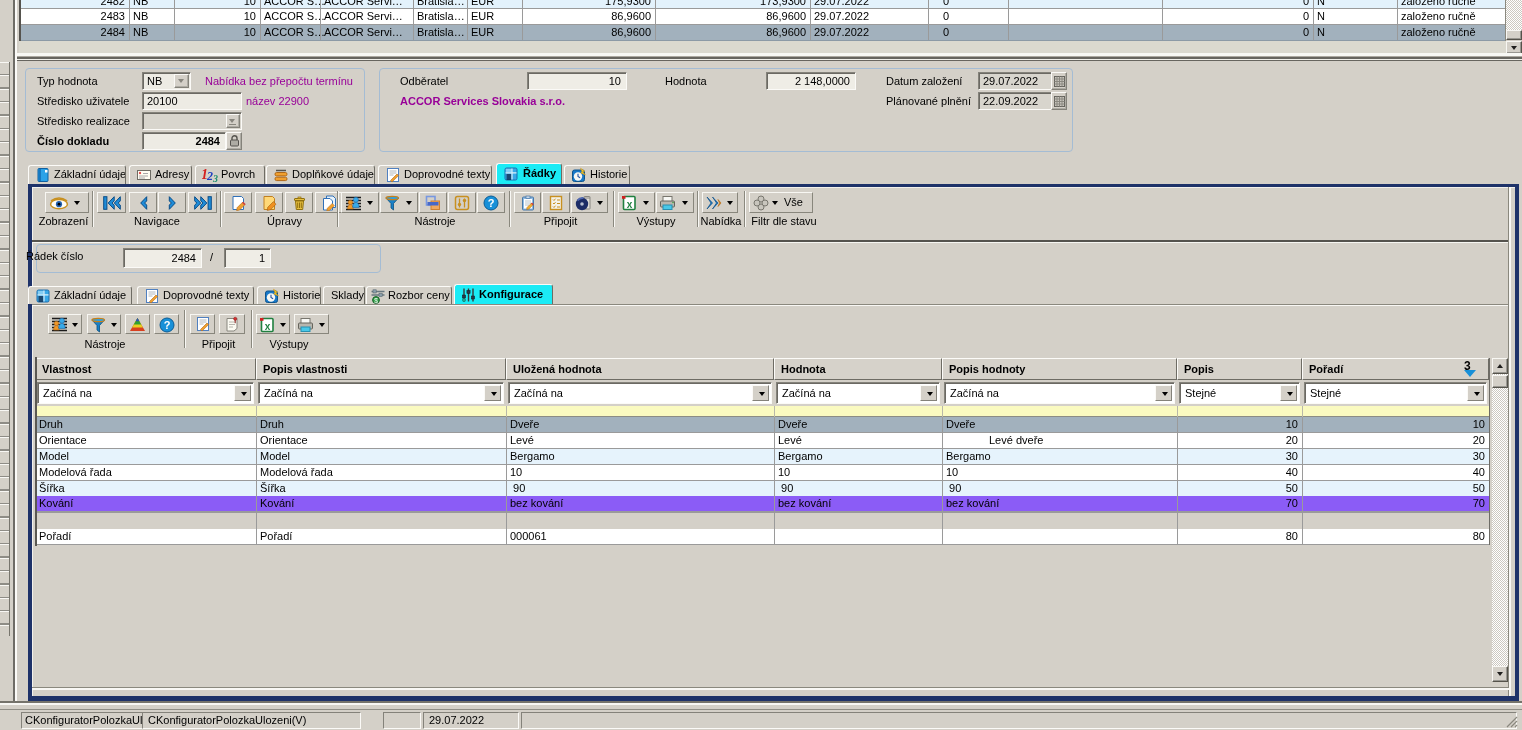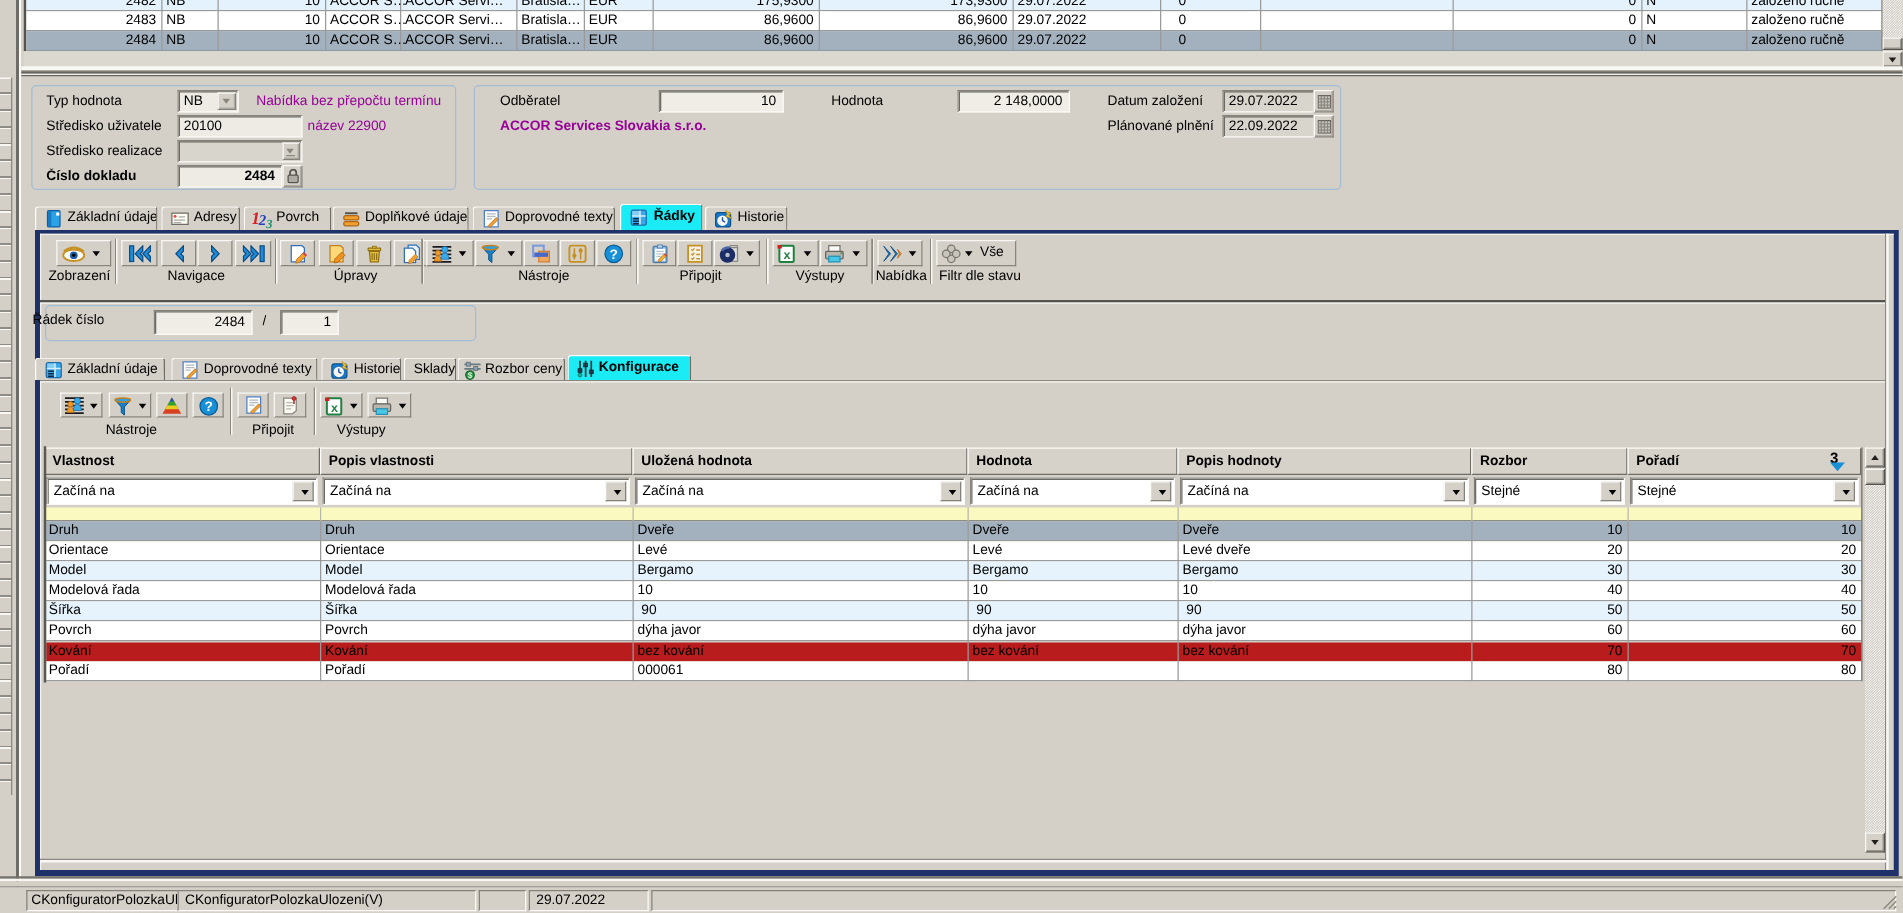--- a/index.html
+++ b/index.html
@@ -570,21 +570,21 @@
 <div class="tx r" style="left:829px;width:120px;top:26px">0</div>
 <div class="tx r" style="left:1189px;width:120px;top:26px">0</div>
 <div class="tx" style="left:1317px;top:26px">N</div>
 <div class="tx" style="left:1401px;top:26px">založeno ručně</div>
 
 <div class="hcell" style="left:35px;width:221px">Vlastnost</div>
 <div class="hcell" style="left:256px;width:250px">Popis vlastnosti</div>
 <div class="hcell" style="left:506px;width:268px">Uložená hodnota</div>
 <div class="hcell" style="left:774px;width:168px">Hodnota</div>
 <div class="hcell" style="left:942px;width:235px">Popis hodnoty</div>
-<div class="hcell" style="left:1177px;width:125px">Rozbor</div>
+<div class="hcell" style="left:1177px;width:125px">Popis</div>
 <div class="hcell" style="left:1302px;width:187px">Pořadí</div>
 <div class="tx b" style="left:1464px;top:359px;font-size:12px">3</div>
 <div class="ab" style="left:1464px;top:370px;width:0;height:0;border-left:6px solid transparent;border-right:6px solid transparent;border-top:7px solid #1890D8"></div>
 <div class="ab" style="left:35px;top:380px;width:1454px;height:26px;background:#D4D0C8"></div>
 <div class="fcombo" style="left:37px;width:217px">Začíná na<div class="fcbtn"></div><div class="dar" style="right:6px;top:9px"></div></div>
 <div class="fcombo" style="left:258px;width:246px">Začíná na<div class="fcbtn"></div><div class="dar" style="right:6px;top:9px"></div></div>
 <div class="fcombo" style="left:508px;width:264px">Začíná na<div class="fcbtn"></div><div class="dar" style="right:6px;top:9px"></div></div>
 <div class="fcombo" style="left:776px;width:164px">Začíná na<div class="fcbtn"></div><div class="dar" style="right:6px;top:9px"></div></div>
 <div class="fcombo" style="left:944px;width:231px">Začíná na<div class="fcbtn"></div><div class="dar" style="right:6px;top:9px"></div></div>
 <div class="fcombo" style="left:1179px;width:121px">Stejné<div class="fcbtn"></div><div class="dar" style="right:6px;top:9px"></div></div>
@@ -604,21 +604,21 @@
     <span class="dcell" style="left:741px;width:160px">Dveře</span>
     <span class="dcell" style="left:909px;width:227px">Dveře</span>
     <span class="dcell r" style="left:1140px;width:121px">10</span>
     <span class="dcell r" style="left:1265px;width:183px">10</span>
   </div>
 <div class="drow" style="top:433px;background:#FFFFFF">
 <span class="dcell" style="left:2px;width:213px">Orientace</span>
     <span class="dcell" style="left:223px;width:242px">Orientace</span>
     <span class="dcell" style="left:473px;width:260px">Levé</span>
     <span class="dcell" style="left:741px;width:160px">Levé</span>
-    <span class="dcell" style="left:909px;width:227px">Levé dveře</span>
+    <span class="dcell" style="left:952px;width:227px">Levé dveře</span>
     <span class="dcell r" style="left:1140px;width:121px">20</span>
     <span class="dcell r" style="left:1265px;width:183px">20</span>
   </div>
 <div class="drow" style="top:449px;background:#E6F3FC">
 <span class="dcell" style="left:2px;width:213px">Model</span>
     <span class="dcell" style="left:223px;width:242px">Model</span>
     <span class="dcell" style="left:473px;width:260px">Bergamo</span>
     <span class="dcell" style="left:741px;width:160px">Bergamo</span>
     <span class="dcell" style="left:909px;width:227px">Bergamo</span>
     <span class="dcell r" style="left:1140px;width:121px">30</span>
@@ -644,21 +644,21 @@
   </div>
 <div class="drow" style="top:497px;background:#FFFFFF">
 <span class="dcell" style="left:2px;width:213px">Povrch</span>
     <span class="dcell" style="left:223px;width:242px">Povrch</span>
     <span class="dcell" style="left:473px;width:260px">dýha javor</span>
     <span class="dcell" style="left:741px;width:160px">dýha javor</span>
     <span class="dcell" style="left:909px;width:227px">dýha javor</span>
     <span class="dcell r" style="left:1140px;width:121px">60</span>
     <span class="dcell r" style="left:1265px;width:183px">60</span>
   </div>
-<div class="drow" style="top:514px;background:#b91c1c">
+<div class="drow" style="top:496px;background:#8b5cf6">
 <span class="dcell" style="left:2px;width:213px">Kování</span>
     <span class="dcell" style="left:223px;width:242px">Kování</span>
     <span class="dcell" style="left:473px;width:260px">bez kování</span>
     <span class="dcell" style="left:741px;width:160px">bez kování</span>
     <span class="dcell" style="left:909px;width:227px">bez kování</span>
     <span class="dcell r" style="left:1140px;width:121px">70</span>
     <span class="dcell r" style="left:1265px;width:183px">70</span>
   </div>
 <div class="drow" style="top:529px;background:#FFFFFF">
 <span class="dcell" style="left:2px;width:213px">Pořadí</span>
@@ -684,18 +684,18 @@
 <div class="sbtn" style="left:1492px;top:375px;width:16px;height:13px"></div>
 <div class="sbtn" style="left:1492px;top:666px;width:16px;height:16px"></div>
 <div class="dar" style="left:1497px;top:672px;border-top-color:#201F1D"></div>
 
 <div class="ab" style="left:0;top:701px;width:1522px;height:2px;background:#75736B"></div>
 <div class="ab" style="left:0;top:703px;width:1522px;height:2px;background:#F8F7F4"></div>
 <div class="ab" style="left:0;top:705px;width:1522px;height:4px;background:#D4D0C8"></div>
 <div class="ab" style="left:0;top:709px;width:1522px;height:1px;background:#908E86"></div>
 <div class="ab" style="left:0;top:710px;width:1522px;height:20px;background:#D4D0C8"></div>
 <div class="scell" style="left:21px;width:122px;padding-left:3px">CKonfiguratorPolozkaUlozeni</div>
-<div class="scell" style="left:142px;width:239px">CKonfiguratorPolozkaUlozeni(V)</div>
+<div class="scell" style="left:142px;width:219px">CKonfiguratorPolozkaUlozeni(V)</div>
 <div class="scell" style="left:383px;width:38px"></div>
 <div class="scell" style="left:423px;width:96px">29.07.2022</div>
 <div class="scell" style="left:521px;width:996px"></div>
 <svg class="ab" style="left:1506px;top:716px" width="12" height="12">
     <path d="M11 1L1 11M11 5L5 11M11 9L9 11" stroke="#8A887E" stroke-width="1.2"></path>
   </svg>
 </body></html>

